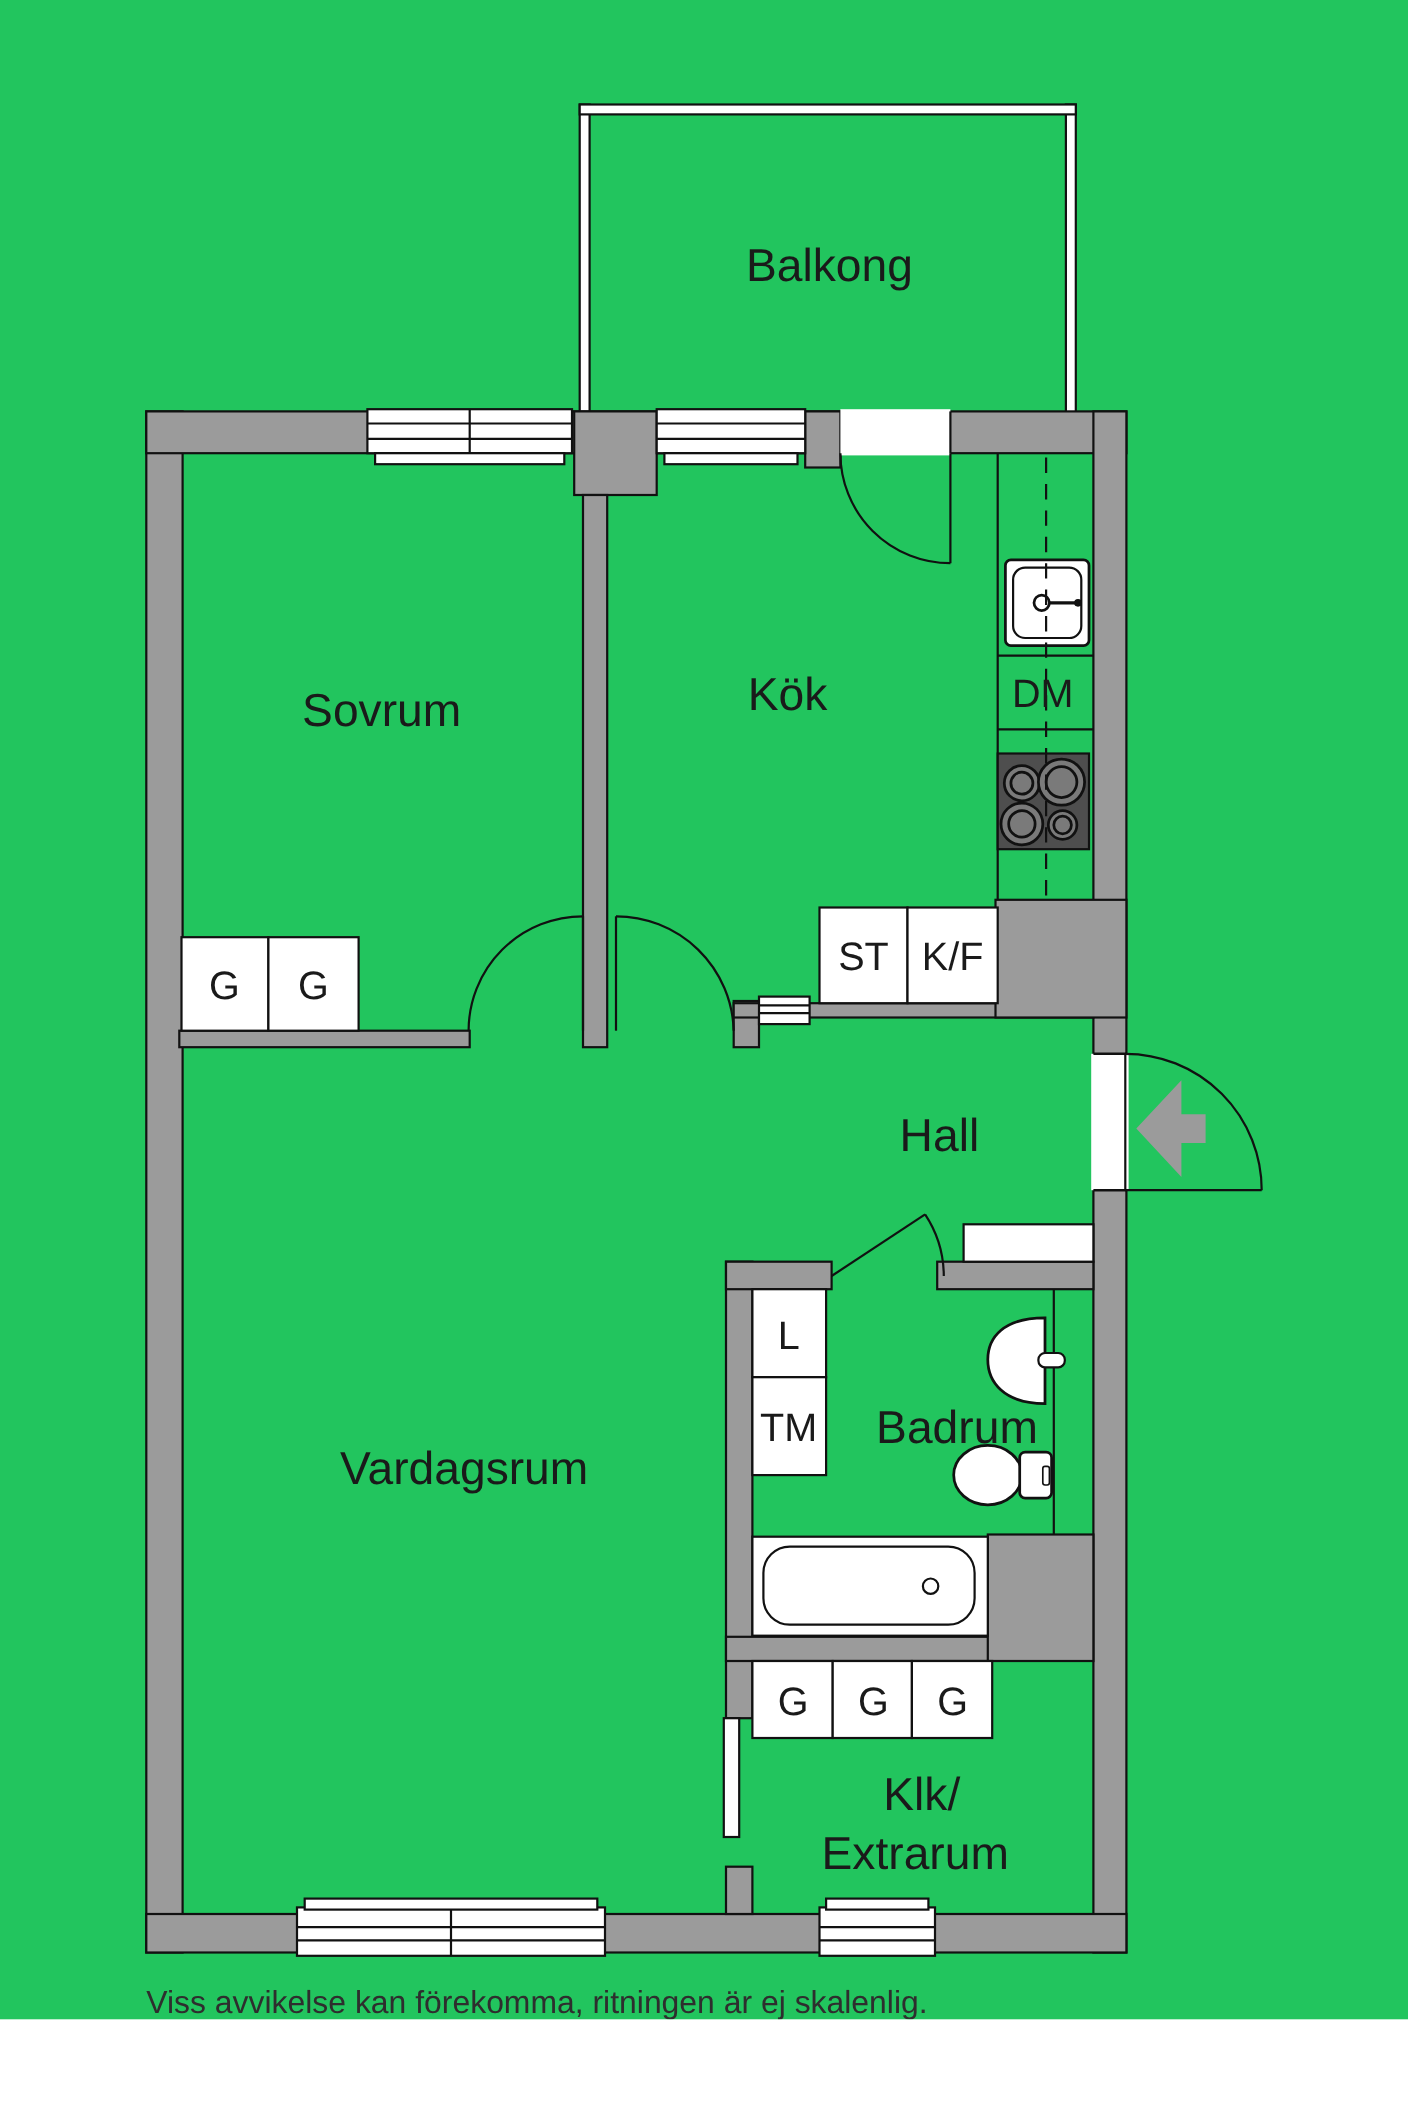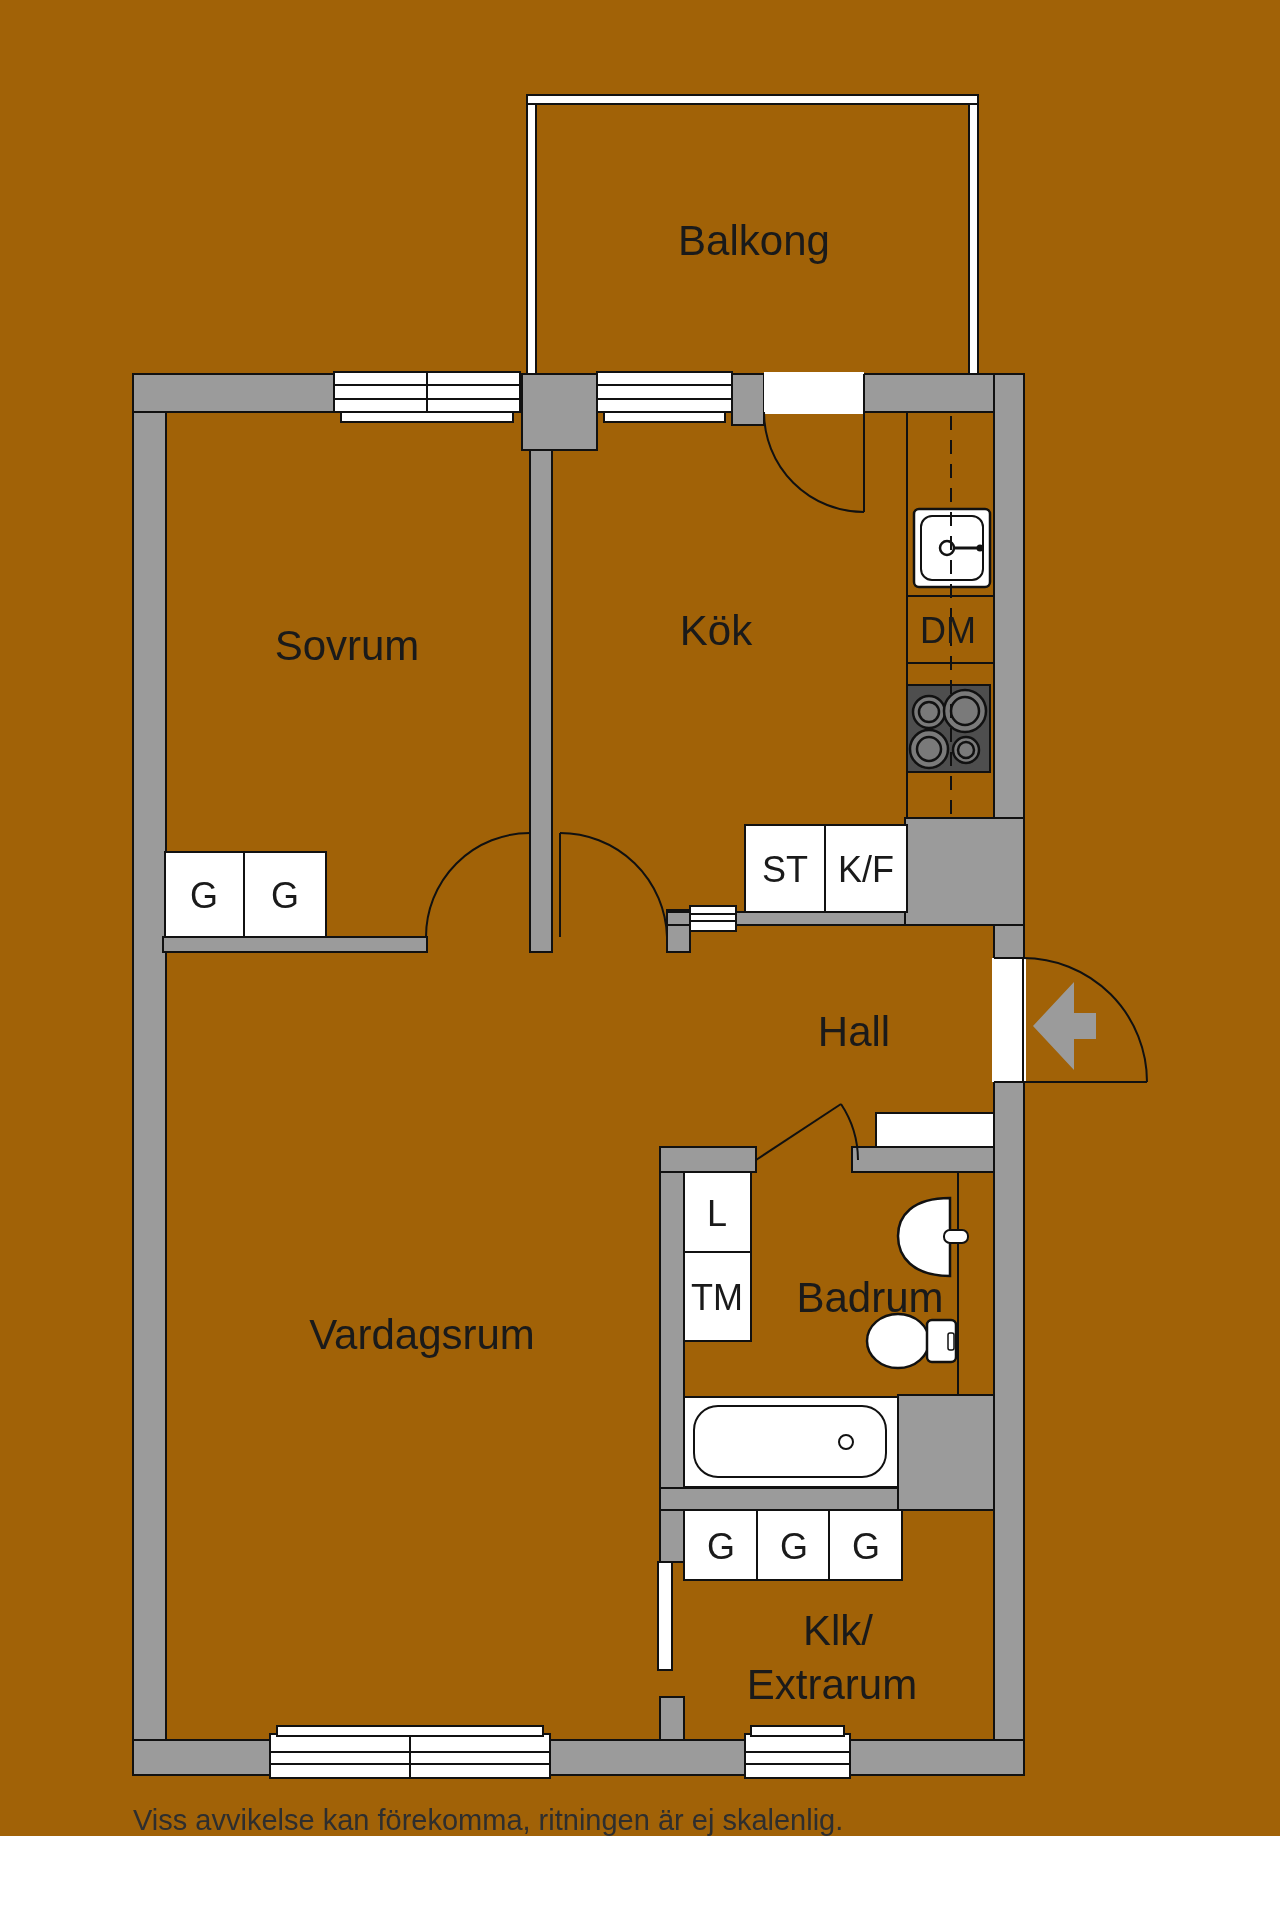--- a/index.html
+++ b/index.html
@@ -1,16 +1,16 @@
 <!DOCTYPE html>
 <html><head>
 <meta charset="utf-8">
 <style>
   html,body{margin:0;padding:0;background:#ffffff;}
-  .page{position:relative;width:1280px;height:1836px;background:#a16207;overflow:hidden;
+  .page{position:relative;width:1280px;height:1836px;background:#22c55e;overflow:hidden;
         font-family:"Liberation Sans","DejaVu Sans",sans-serif;text-align:right;}
   svg{position:absolute;left:0;top:0;}
   text{fill:#1a1a1a;}
   .room-label{font-size:42px;}
   .fixture-label{font-size:36px;}
   .disclaimer{font-size:29px;fill:#2e2e2e;}
 </style>
 </head>
 <body>
 

